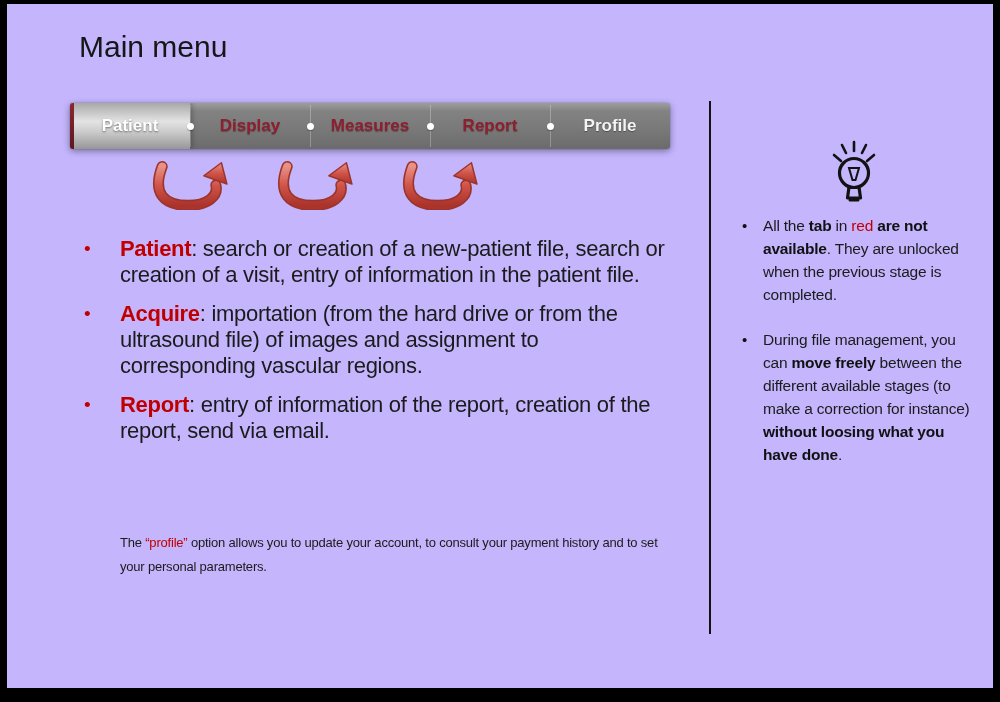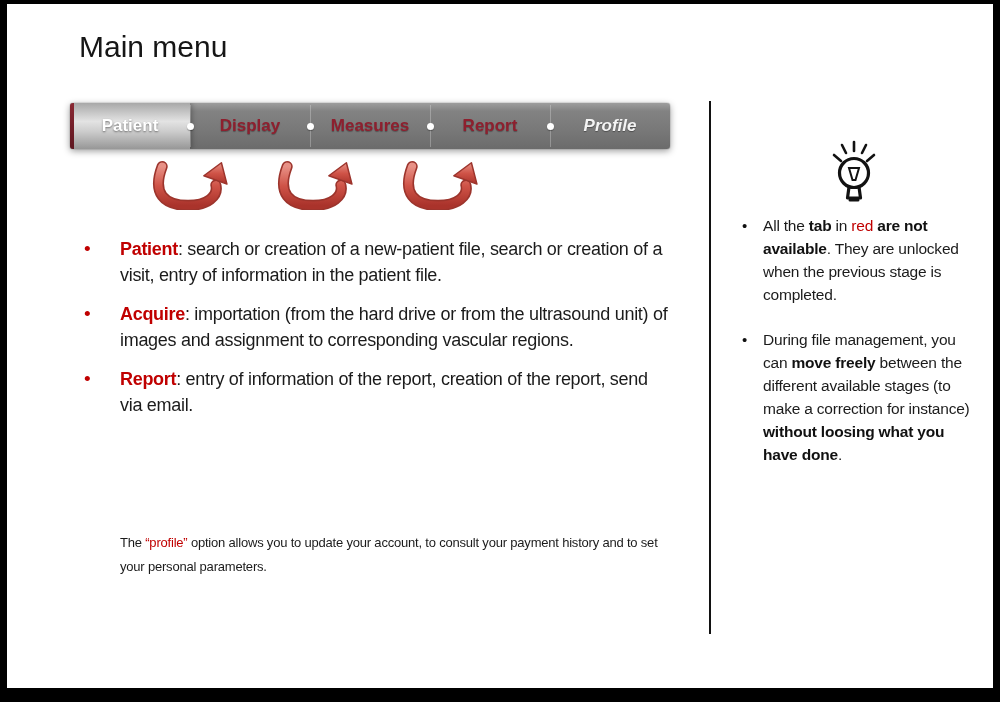--- a/index.html
+++ b/index.html
@@ -1,45 +1,45 @@
 <!DOCTYPE html>
 <html><head>
 <meta charset="utf-8">
 <style>
   * { margin:0; padding:0; box-sizing:border-box; }
   body { font-family:"Liberation Sans", sans-serif; background:#000; }
   .stage { position:relative; width:1000px; height:702px; background:#000; overflow:hidden; }
-  .slide { position:absolute; left:7px; top:4px; width:986px; height:684px; background:#ffffff; }
+  .slide { position:absolute; left:7px; top:4px; width:986px; height:684px; background:#c4b5fd; }
 
   .page-title { position:absolute; left:72px; top:26px; font-size:30px; color:#161616; letter-spacing:0; }
 
   
   .menu-bar { position:absolute; left:63px; top:99px; width:600px; height:46px;
     border-radius:3px; overflow:hidden; display:flex;
     background:linear-gradient(180deg,#9e9e9e 0%,#828282 18%,#787878 60%,#6b6b6b 100%);
     box-shadow:0 2px 7px rgba(0,0,0,.40), 0 0 1px #4c4c4c; }
   .menu-bar .accent-strip { position:absolute; left:0; top:0; width:4px; height:100%;
     background:linear-gradient(180deg,#8a2833,#5e1620); }
   .tab { flex:0 0 120px; height:100%; display:flex; align-items:center; justify-content:center;
     font-weight:bold; font-size:17px; cursor:default; }
   .tab-active { background:linear-gradient(180deg,#a8a8a8 0%,#e3e3e3 40%,#cccccc 62%,#979797 100%);
     color:#fff; text-shadow:0 1px 2px rgba(60,60,60,.65); box-shadow:2px 0 5px rgba(0,0,0,.28); }
   .tab-locked { color:#8e1f2e; text-shadow:0 1px 1px rgba(0,0,0,.30); }
-  .tab-available { color:#f4f4f4; text-shadow:0 1px 1px rgba(0,0,0,.35);font-style:italic; }
+  .tab-available { color:#f4f4f4; text-shadow:0 1px 1px rgba(0,0,0,.35); }
   .tab-sep { position:absolute; top:2px; bottom:2px; width:1px; background:rgba(235,235,235,.30); }
   .tab-dot { position:absolute; top:50%; margin-top:-3.5px; width:7px; height:7px; border-radius:50%;
     background:#fff; box-shadow:0 1px 1px rgba(0,0,0,.35); }
 
   
   .arrow { position:absolute; width:82px; height:50px; }
 
   
   .feature-list { position:absolute; left:75px; top:232px; width:590px; list-style:none; }
   .feature-list li { position:relative; padding-left:38px; width:586px; max-width:586px;
-    font-size:18px; line-height:26px; letter-spacing:-0.3px; color:#1b1b1b; margin-bottom:13px; }
+    font-size:22px; line-height:26px; letter-spacing:-0.3px; color:#1b1b1b; margin-bottom:13px; }
   .feature-list li .li-text { display:inline-block; max-width:548px; }
   .feature-list li::before { content:"•"; position:absolute; left:2px; top:0; color:#c00000; font-size:19px; }
   .term { color:#c00000; font-weight:bold; }
 
   
   .footnote { position:absolute; left:113px; top:527px; width:538px;
     font-size:13px; line-height:23.5px; letter-spacing:-0.2px; color:#1b1b1b; }
   .red-q { color:#c00000; }
 
   
@@ -111,21 +111,21 @@
       <path d="M58 17 L77 3 L83 26 Z" fill="url(#arrowGrad)" stroke="#9c342c" stroke-width="1.6" stroke-linejoin="round"></path>
     </svg>
     <svg class="arrow" style="left:391px; top:156px" viewBox="0 0 84 54">
       <path d="M13 7 C2 36, 15 49, 41 49 C62 49, 74 39, 71 27" fill="none" stroke="#9c342c" stroke-width="12" stroke-linecap="round"></path>
       <path d="M13 7 C2 36, 15 49, 41 49 C62 49, 74 39, 71 27" fill="none" stroke="url(#arrowGrad)" stroke-width="8.5" stroke-linecap="round"></path>
       <path d="M58 17 L77 3 L83 26 Z" fill="url(#arrowGrad)" stroke="#9c342c" stroke-width="1.6" stroke-linejoin="round"></path>
     </svg>
 
     <ul class="feature-list">
       <li><span class="li-text"><b class="term">Patient</b><span>: search or creation of a new-patient file, search or creation of a visit, entry of information in the patient file.</span></span></li>
-      <li><span class="li-text"><b class="term">Acquire</b><span>: importation (from the hard drive or from the ultrasound unit) of images and assignment to corresponding vascular regions.</span></span></li>
+      <li><span class="li-text"><b class="term">Acquire</b><span>: importation (from the hard drive or from the ultrasound file) of images and assignment to corresponding vascular regions.</span></span></li>
       <li><span class="li-text"><b class="term">Report</b><span>: entry of information of the report, creation of the report, send via email.</span></span></li>
     </ul>
 
     <div class="footnote">
       <p><span>The </span><span class="red-q">“profile”</span><span> option allows you to update your account, to consult your payment history and to set your personal parameters.</span></p>
     </div>
 
     <div class="divider"></div>
 
     <svg class="bulb" viewBox="0 0 62 76">

